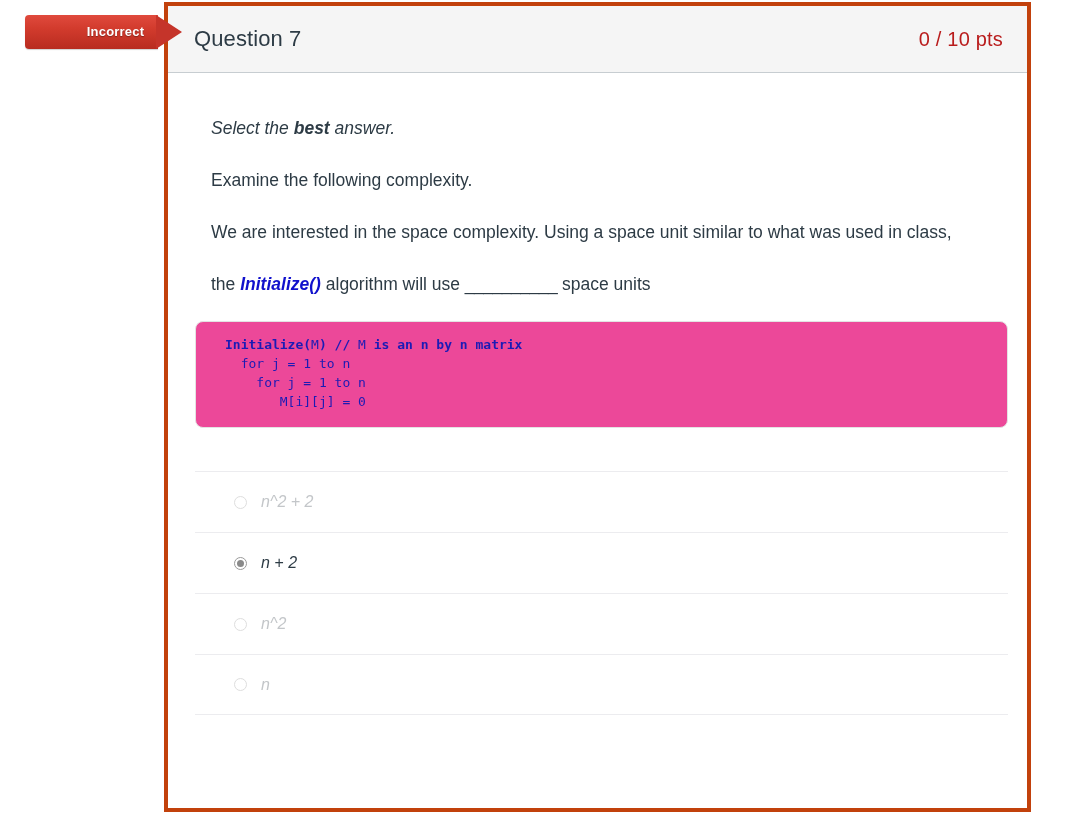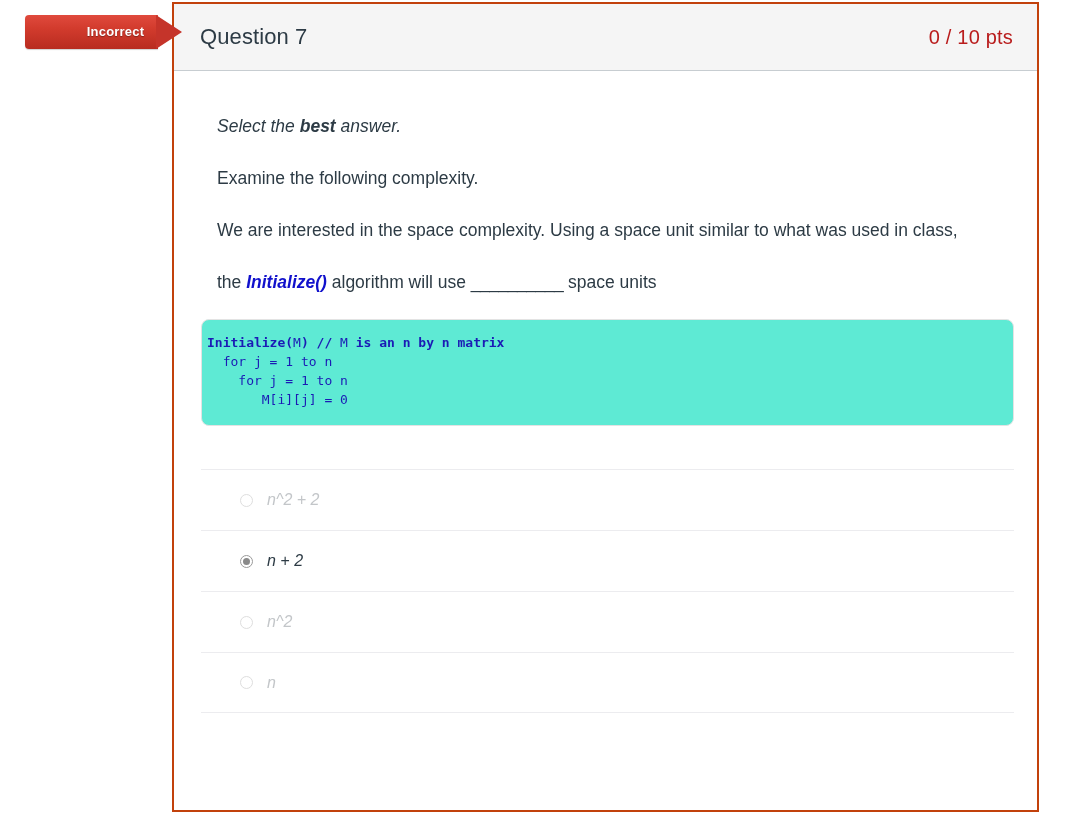--- a/index.html
+++ b/index.html
@@ -13,25 +13,25 @@
     background: #ffffff;
     font-family: "Liberation Sans", sans-serif;
     overflow: hidden;
     position: relative;
     -webkit-font-smoothing: antialiased;
   }
 
   
   .question-wrap {
     position: absolute;
-    left: 172px;
+    left: 164px;
     top: 2px;
     width: 867px;
     height: 810px;
-    border: 2px solid #c2410c;
+    border: 4px solid #c2410c;
     box-sizing: border-box;
     background: #ffffff;
   }
 
   .question-header {
     height: 67px;
     background: #f5f5f5;
     border-bottom: 1px solid #c7cdd1;
     box-sizing: border-box;
     display: flex;
@@ -118,24 +118,24 @@
   .kw {
     color: #1111cc;
     font-weight: 700;
     font-style: italic;
   }
   .blank { letter-spacing: -0.5px; }
 
   
   .code-block {
     margin: 12px 11px 0 0;
-    background: #5eead4;
+    background: #ec4899;
     border: 1px solid #e3e3e3;
     border-radius: 8px;
-    padding: 13px 16px 16px 5px;
+    padding: 13px 16px 16px 29px;
     box-sizing: border-box;
     width: 813px;
   }
   .code-block pre {
     margin: 0;
     font-family: "DejaVu Sans Mono", "Liberation Mono", monospace;
     font-size: 13px;
     line-height: 19px;
     color: #1b1bb5;
     white-space: pre;

